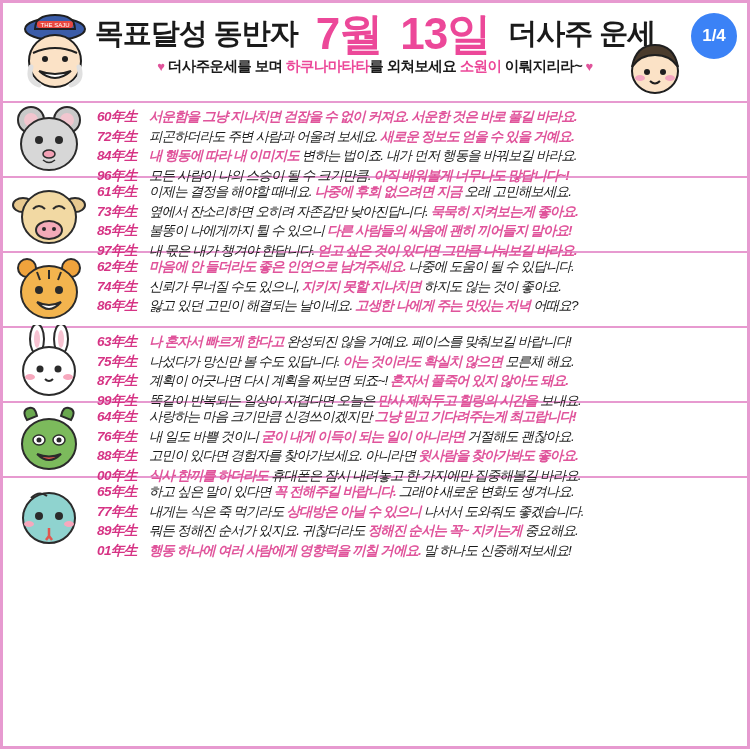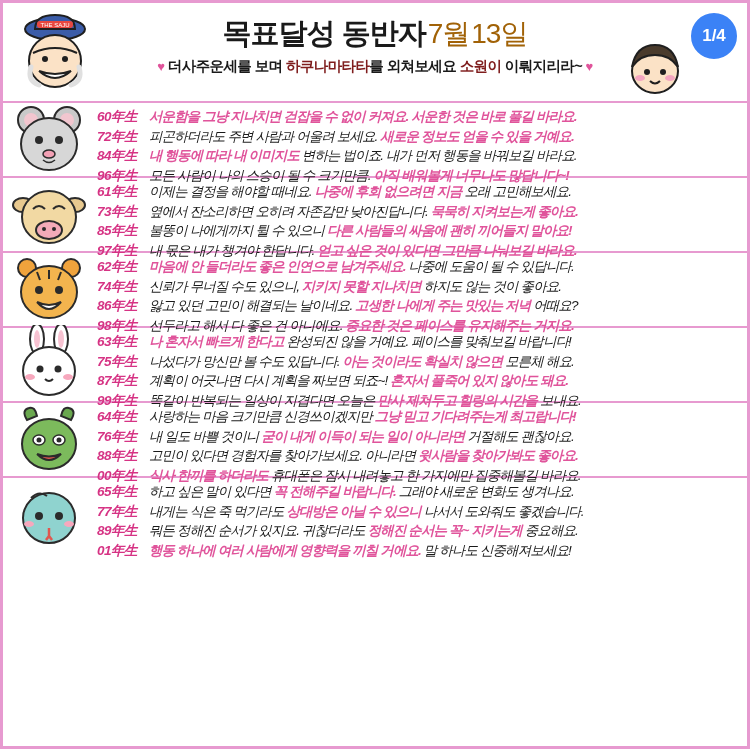--- a/index.html
+++ b/index.html
@@ -20,40 +20,40 @@
   .header{
     position:relative;
     height:100px;
     border-bottom:2px solid #e79ad0;
     box-sizing:border-box;
   }
   .title-row{
     display:flex;
     align-items:center;
     justify-content:center;
-    gap:2px;
+    gap:18px;
     padding-top:14px;
     height:48px;
     box-sizing:border-box;
   }
   .t-black{
     font-size:29px;font-weight:bold;color:#1a1a1a;letter-spacing:-1px;
   }
   .t-num{
-    font-size:28px;font-weight:normal;color:#a16207;letter-spacing:-1px;
+    font-size:44px;font-weight:bold;color:#ec4899;letter-spacing:-1px;
   }
   .sub-row{
     text-align:center;
     font-size:14.5px;
     font-weight:bold;
     color:#1a1a1a;
     letter-spacing:-0.6px;
     margin-top:6px;
   }
-  .sub-row .pink{color:#7f1d1d;}
+  .sub-row .pink{color:#ec4899;}
   .sub-row .heart{color:#e0549b;font-size:13px;}
   
   .mascot-left{
     position:absolute;left:6px;top:6px;width:92px;height:88px;
   }
   .mascot-right{
     position:absolute;right:62px;top:38px;width:60px;height:56px;
   }
   .page-badge{
     position:absolute;right:8px;top:8px;
@@ -141,20 +141,21 @@
         <path d="M25 40 q5 5 10 0" stroke="#1f1f1f" stroke-width="2" fill="none"></path>
       </svg>
     </div>
 
     <div class="page-badge">1/4</div>
 
     <div class="title-row">
       <span class="t-black">목표달성 동반자</span>
       <span class="t-num">7월</span>
       <span class="t-num">13일</span>
+      <span class="t-black">더사주 운세</span>
     </div>
 
     <div class="sub-row">
       <span class="heart">♥</span>
       <span>더사주운세를 보며</span>
       <span class="pink">하쿠나마타타</span><span>를 외쳐보세요</span>
       <span class="pink">소원이</span>
       <span>이뤄지리라~</span>
       <span class="heart">♥</span>
     </div>
@@ -244,24 +245,20 @@
             <span class="year">62年生</span>
             <span class="text"><span class="hl">마음에 안 들더라도 좋은 인연으로 남겨주세요.</span><span> 나중에 도움이 될 수 있답니다.</span></span>
           </div>
           <div class="line">
             <span class="year">74年生</span>
             <span class="text"><span>신뢰가 무너질 수도 있으니, </span><span class="hl">지키지 못할 지나치면</span><span> 하지도 않는 것이 좋아요.</span></span>
           </div>
           <div class="line">
             <span class="year">86年生</span>
             <span class="text"><span>앓고 있던 고민이 해결되는 날이네요. </span><span class="hl">고생한 나에게 주는 맛있는 저녁</span><span> 어때요?</span></span>
-          </div>
-          <div class="line">
-            <span class="year">98年生</span>
-            <span class="text"><span>선두라고 해서 다 좋은 건 아니에요. </span><span class="hl">중요한 것은 페이스를 유지해주는 거지요.</span></span>
           </div>
         </div>
       </div>
       <div class="zodiac-row">
         <div class="avatar-cell">
           <svg width="80" height="80" viewBox="0 0 80 80">
             <ellipse cx="28" cy="14" rx="7" ry="15" fill="#fff" stroke="#2b2b2b" stroke-width="2"></ellipse>
             <ellipse cx="52" cy="14" rx="7" ry="15" fill="#fff" stroke="#2b2b2b" stroke-width="2"></ellipse>
             <ellipse cx="28" cy="14" rx="3" ry="9" fill="#f7c2d1"></ellipse>
             <ellipse cx="52" cy="14" rx="3" ry="9" fill="#f7c2d1"></ellipse>

